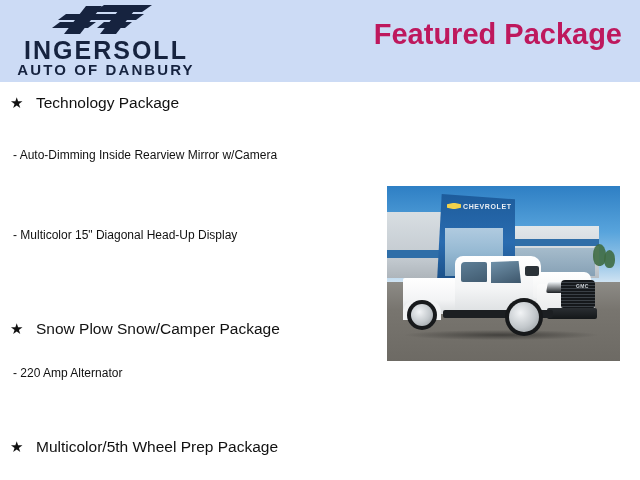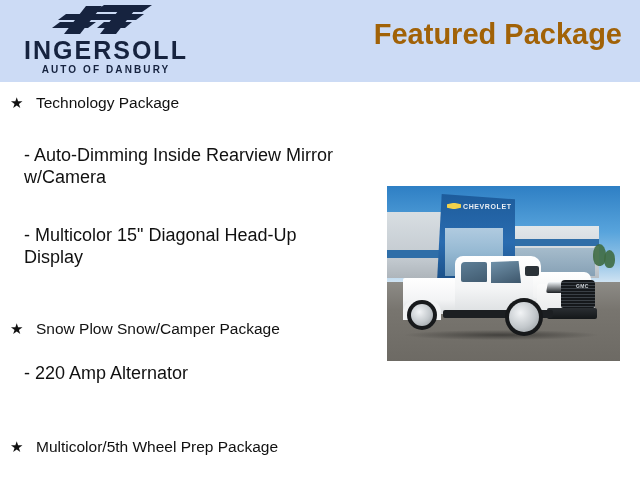--- a/index.html
+++ b/index.html
@@ -56,36 +56,36 @@
     white-space: nowrap;
   }
   .logo-tagline {
     position: absolute;
     left: 0;
     top: 62px;
     width: 200px;
     text-align: center;
     font-family: "Liberation Sans", sans-serif;
     font-weight: bold;
-    font-size: 10px;
+    font-size: 15px;
     letter-spacing: 2.1px;
     color: #16233f;
     line-height: 12px;
     white-space: nowrap;
   }
 
   
   .header-title {
     position: absolute;
     right: 18px;
     top: 18px;
     font-family: "Liberation Sans", sans-serif;
     font-weight: bold;
     font-size: 29px;
-    color: #a16207;
+    color: #be185d;
     letter-spacing: 0px;
     white-space: nowrap;
   }
 
   
   .content {
     position: absolute;
     left: 0;
     top: 82px;
     width: 640px;
@@ -123,23 +123,23 @@
     display: block;
     margin-left: 36px;
     font-size: 15.5px;
     line-height: 22px;
     color: #111111;
     font-family: "Liberation Sans", sans-serif;
   }
 
   .li-sub .label {
     display: block;
-    margin-left: 24px;
+    margin-left: 13px;
     width: 330px;
-    font-size: 18px;
+    font-size: 12px;
     line-height: 22px;
     color: #111111;
     font-family: "Liberation Sans", sans-serif;
   }
 
   
   .photo {
     position: absolute;
     left: 387px;
     top: 104px;

